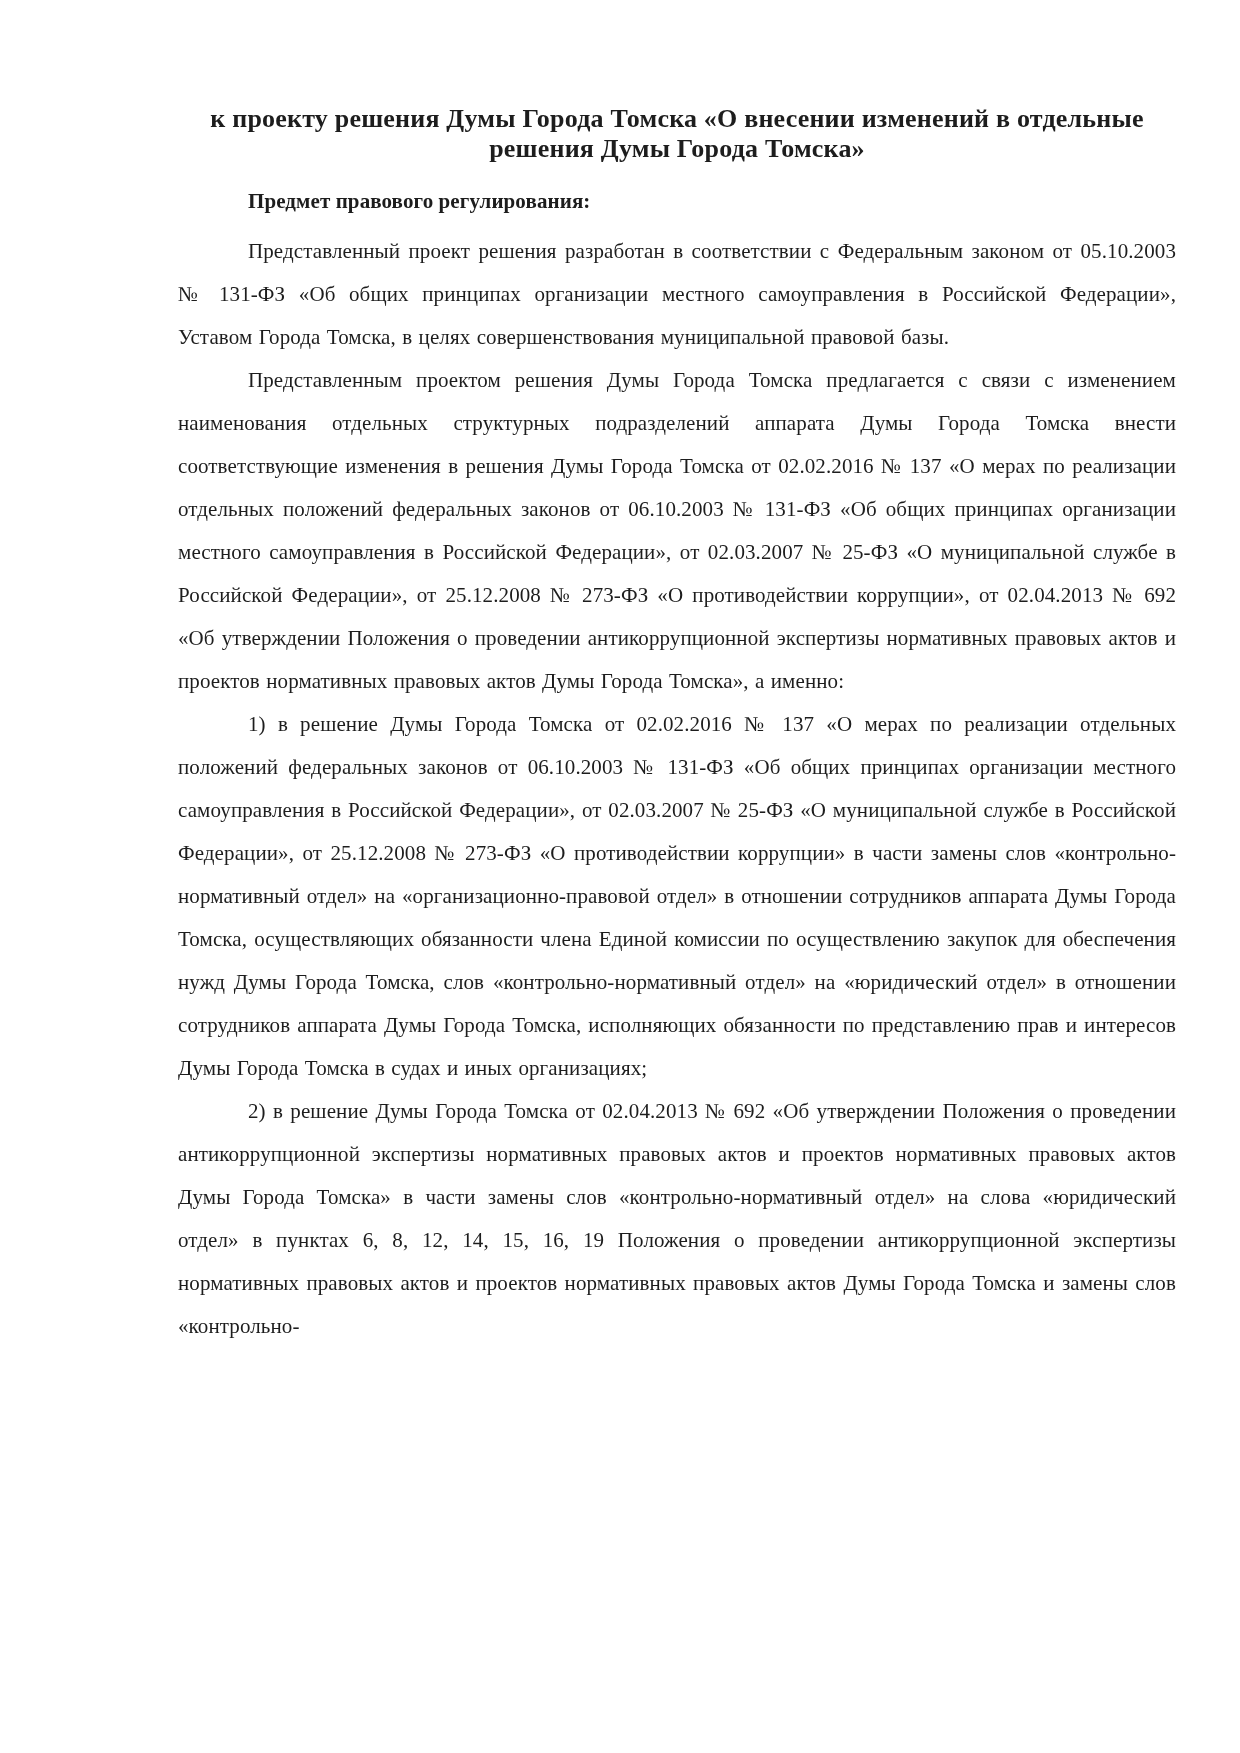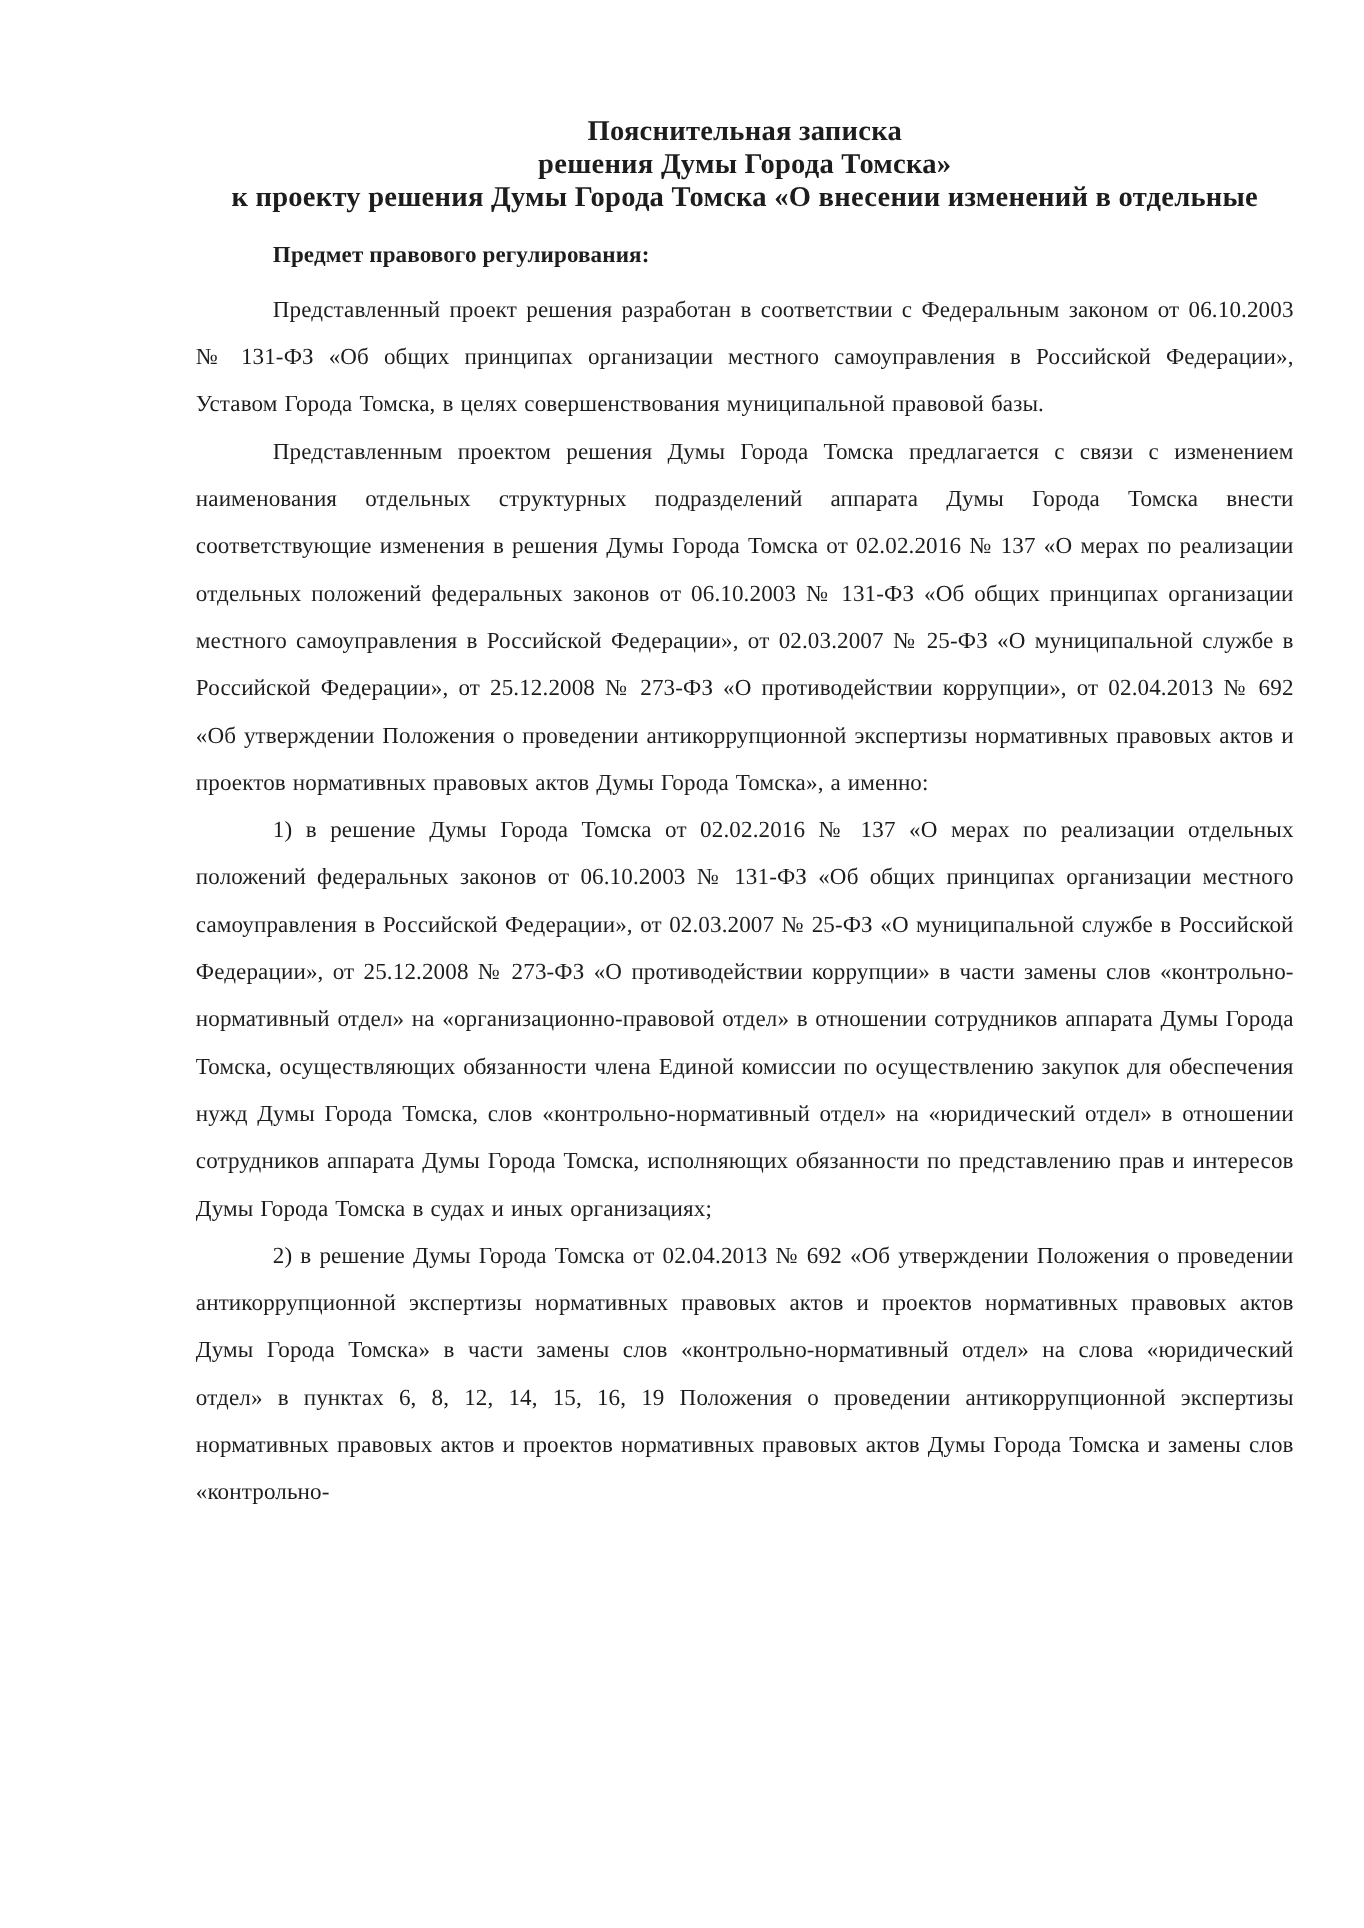--- a/index.html
+++ b/index.html
@@ -55,30 +55,29 @@
     word-spacing: 1px;
   }
 </style>
 </head>
 <body>
 
 <div class="page">
   <div class="content">
 
     <div class="title-block">
-      <span class="title-line">Пояснительная записка</span>
+      <span class="title-line">к проекту решения Думы Города Томска «О внесении изменений в отдельные</span>
       <span class="title-line">решения Думы Города Томска»</span>
-      <span class="title-line">к проекту решения Думы Города Томска «О внесении изменений в отдельные</span>
     </div>
 
     <div class="body-block">
 
       <p class="section-heading first">Предмет правового регулирования:</p>
 
-      <p class="para">Представленный проект решения разработан в соответствии с Федеральным законом от 06.10.2003 № 131-ФЗ «Об общих принципах организации местного самоуправления в Российской Федерации», Уставом Города Томска, в целях совершенствования муниципальной правовой базы.</p>
+      <p class="para">Представленный проект решения разработан в соответствии с Федеральным законом от 05.10.2003 № 131-ФЗ «Об общих принципах организации местного самоуправления в Российской Федерации», Уставом Города Томска, в целях совершенствования муниципальной правовой базы.</p>
 
 
       <p class="para">Представленным проектом решения Думы Города Томска предлагается с связи с изменением наименования отдельных структурных подразделений аппарата Думы Города Томска внести соответствующие изменения в решения Думы Города Томска от 02.02.2016 № 137 «О мерах по реализации отдельных положений федеральных законов от 06.10.2003 № 131-ФЗ «Об общих принципах организации местного самоуправления в Российской Федерации», от 02.03.2007 № 25-ФЗ «О муниципальной службе в Российской Федерации», от 25.12.2008 № 273-ФЗ «О противодействии коррупции», от 02.04.2013 № 692 «Об утверждении Положения о проведении антикоррупционной экспертизы нормативных правовых актов и проектов нормативных правовых актов Думы Города Томска», а именно:</p>
 
       <p class="para">1) в решение Думы Города Томска от 02.02.2016 № 137 «О мерах по реализации отдельных положений федеральных законов от 06.10.2003 № 131-ФЗ «Об общих принципах организации местного самоуправления в Российской Федерации», от 02.03.2007 № 25-ФЗ «О муниципальной службе в Российской Федерации», от 25.12.2008 № 273-ФЗ «О противодействии коррупции» в части замены слов «контрольно-нормативный отдел» на «организационно-правовой отдел» в отношении сотрудников аппарата Думы Города Томска, осуществляющих обязанности члена Единой комиссии по осуществлению закупок для обеспечения нужд Думы Города Томска, слов «контрольно-нормативный отдел» на «юридический отдел» в отношении сотрудников аппарата Думы Города Томска, исполняющих обязанности по представлению прав и интересов Думы Города Томска в судах и иных организациях;</p>
 
       <p class="para">2) в решение Думы Города Томска от 02.04.2013 № 692 «Об утверждении Положения о проведении антикоррупционной экспертизы нормативных правовых актов и проектов нормативных правовых актов Думы Города Томска» в части замены слов «контрольно-нормативный отдел» на слова «юридический отдел» в пунктах 6, 8, 12, 14, 15, 16, 19 Положения о проведении антикоррупционной экспертизы нормативных правовых актов и проектов нормативных правовых актов Думы Города Томска и замены слов «контрольно-</p>
 
     </div>
   </div>

